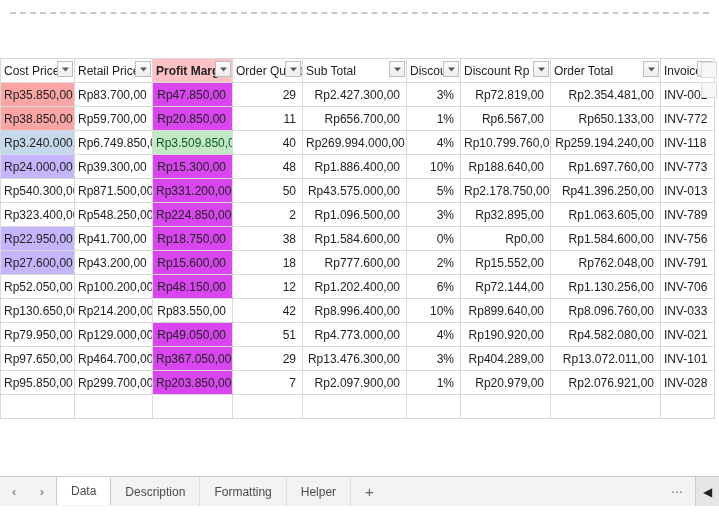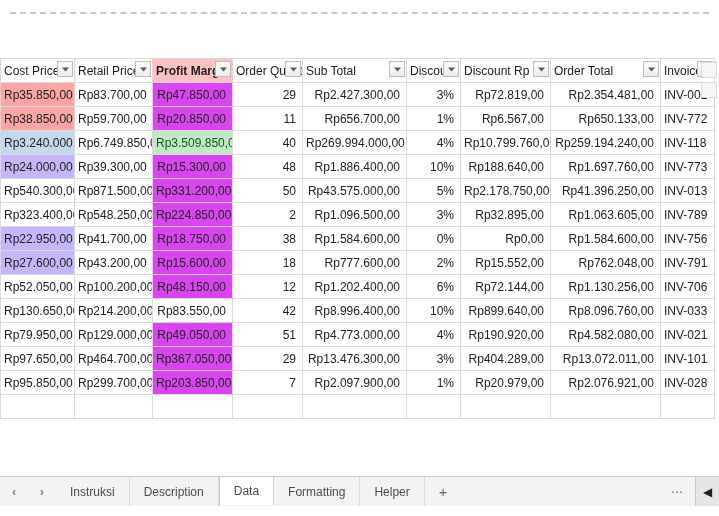--- a/index.html
+++ b/index.html
@@ -266,23 +266,22 @@
   </div>
 
   <div class="tabbar">
     <div class="tab-nav">
         <span>‹</span>
       </div>
     <div class="tab-nav">
         <span>›</span>
       </div>
     <div class="tabs" id="tabs">
-        <div class="tab">Instruksi</div>
+        <div class="tab active">Data</div>
         <div class="tab">Description</div>
-        <div class="tab active">Data</div>
         <div class="tab">Formatting</div>
         <div class="tab">Helper</div>
       </div>
     <div class="tab-add">
         <span>+</span>
       </div>
     <div class="tab-more">
         <span>⋯</span>
       </div>
     <div class="scroll-left">

